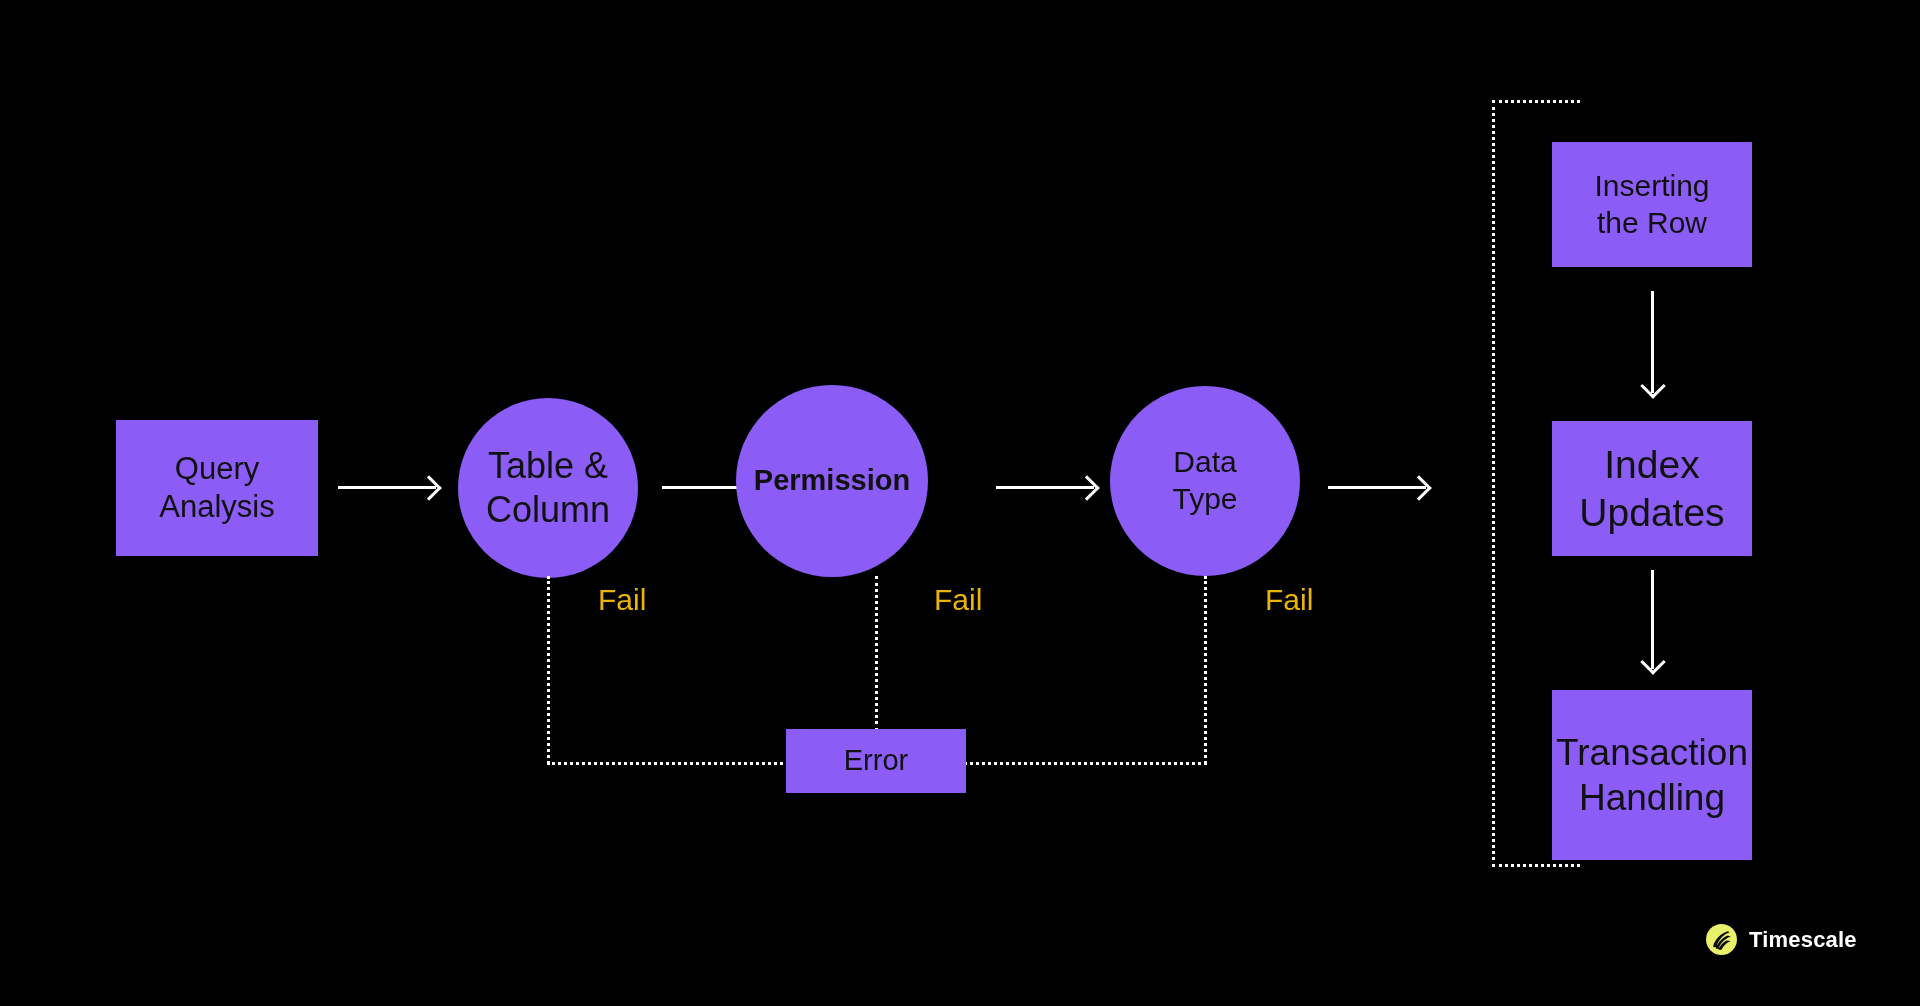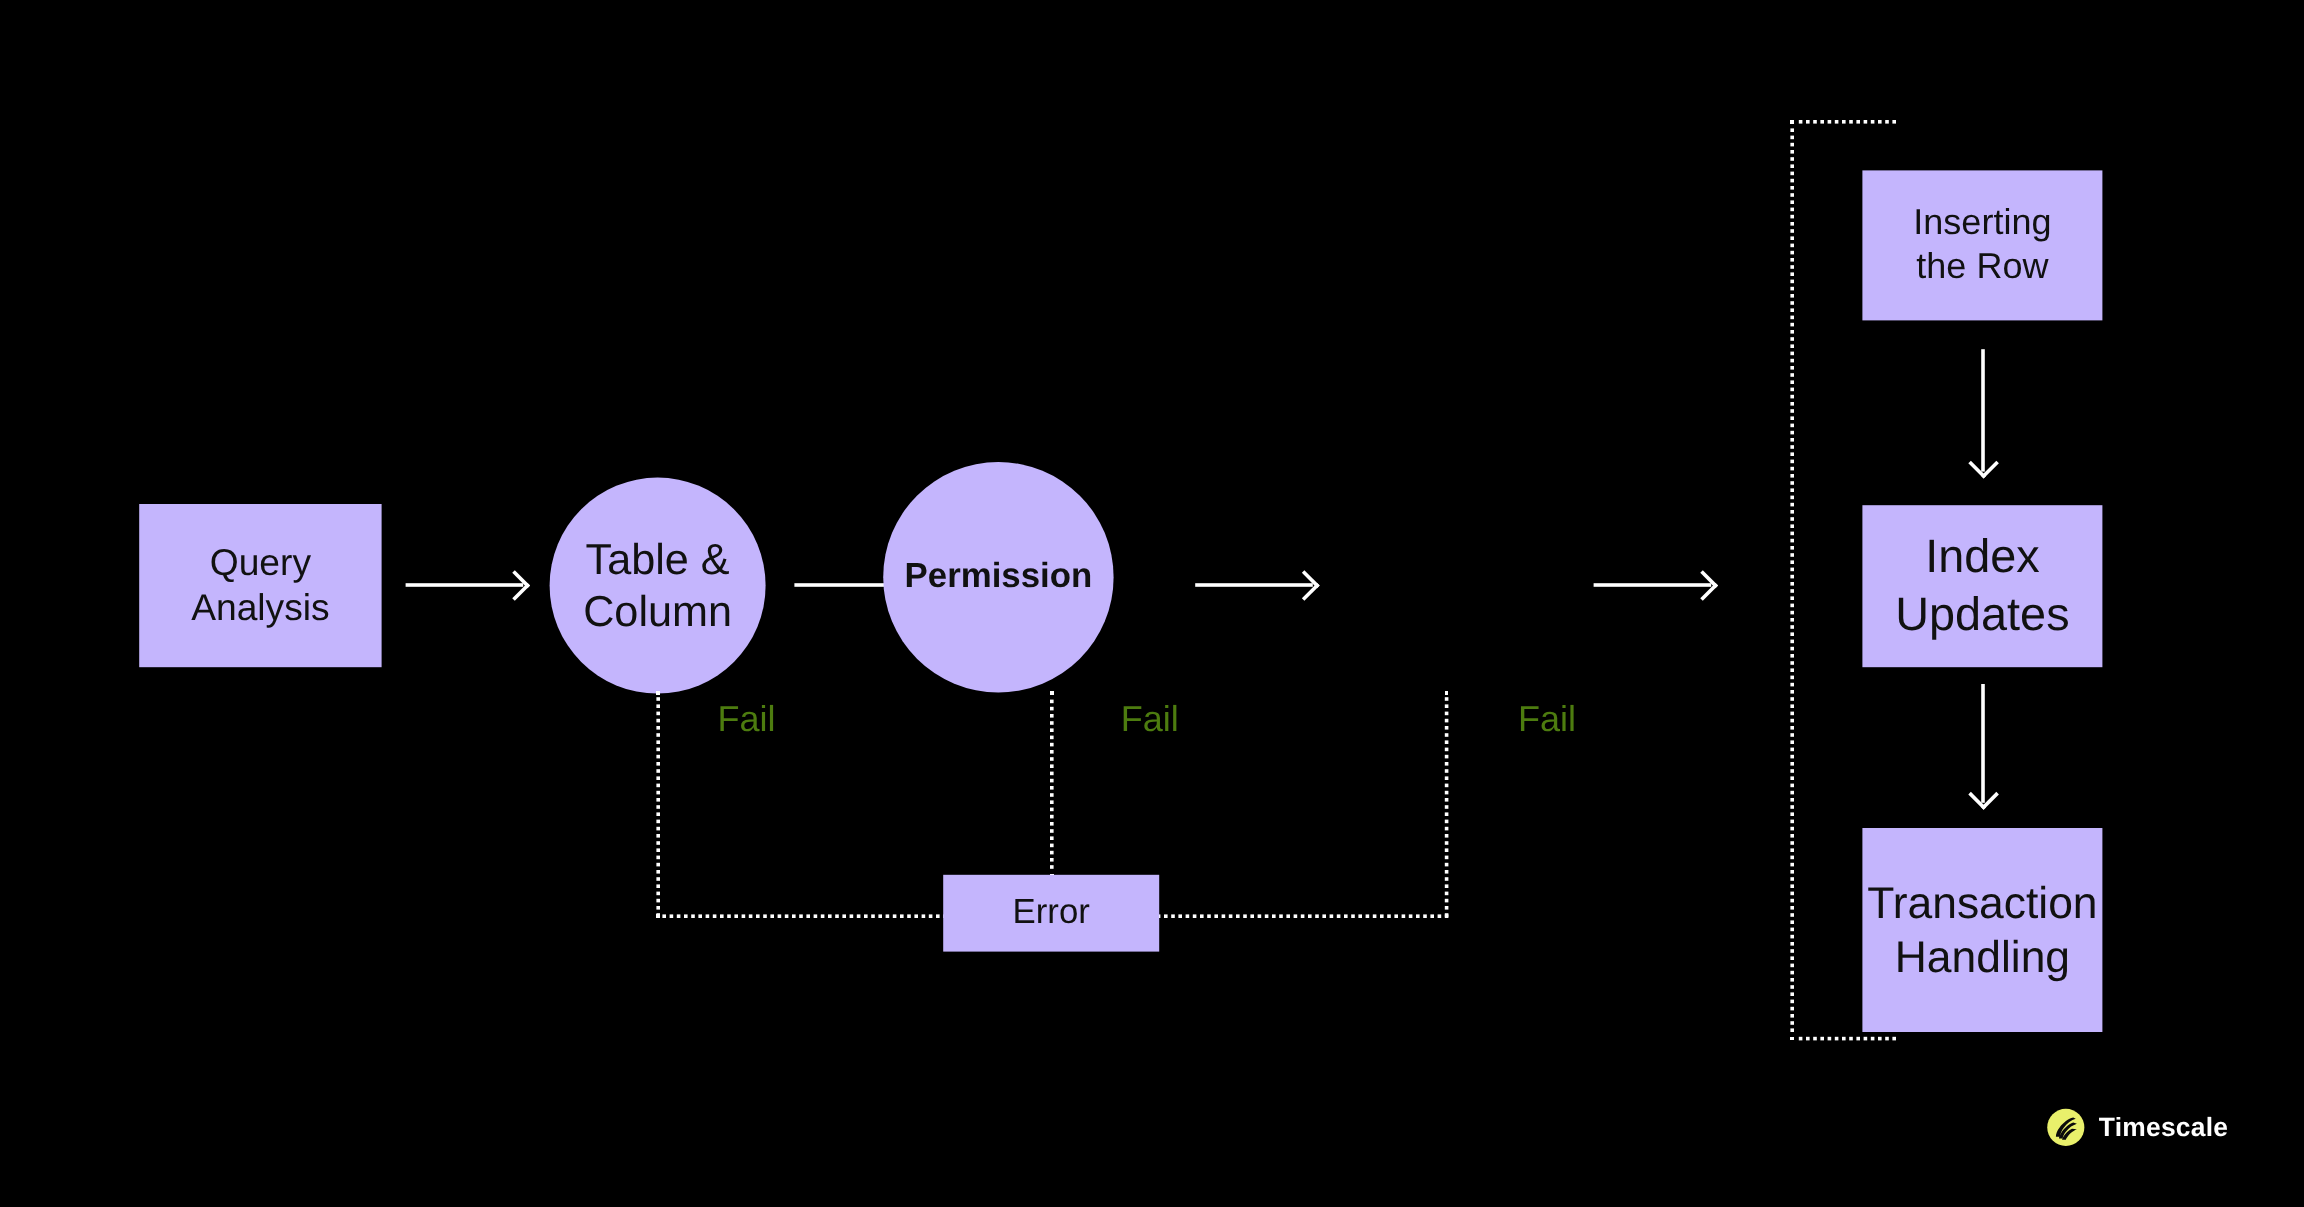--- a/index.html
+++ b/index.html
@@ -16,31 +16,31 @@
     font-family: "Liberation Sans", sans-serif;
   }
   
   .node {
     position: absolute;
     display: flex;
     align-items: center;
     justify-content: center;
     text-align: center;
     color: #111111;
-    background: #c4b5fd;
+    background: #8b5cf6;
     line-height: 1.22;
     white-space: pre-line;
     box-sizing: border-box;
   }
   .node.rect { }
   .node.circle { border-radius: 50%; }
 
   .lbl {
     position: absolute;
-    color: #4d7c0f;
+    color: #eab308;
     font-size: 30px;
     line-height: 1;
     white-space: nowrap;
   }
 
   
   .arrow-h {
     position: absolute;
     height: 3px;
     background: #ffffff;
@@ -113,20 +113,22 @@
 
   <div class="node circle" style="left:458px; top:398px; width:180px; height:180px; font-size:36px;">Table &amp;
 Column</div>
 
   <div class="arrow-h" style="left:662px; top:486px; width:98px;"></div>
 
   <div class="node circle" style="left:736px; top:385px; width:192px; height:192px; font-size:29px;font-weight:bold;">Permission</div>
 
   <div class="arrow-h" style="left:996px; top:486px; width:98px;"></div>
 
+  <div class="node circle" style="left:1110px; top:386px; width:190px; height:190px; font-size:30px;">Data
+Type</div>
 
   <div class="arrow-h" style="left:1328px; top:486px; width:98px;"></div>
 
   <div class="lbl" style="left:598px; top:585px;">Fail</div>
 
   <div class="lbl" style="left:934px; top:585px;">Fail</div>
 
   <div class="lbl" style="left:1265px; top:585px;">Fail</div>
 
   <div class="dot-v" style="left:547px; top:576px; height:188px;"></div>

